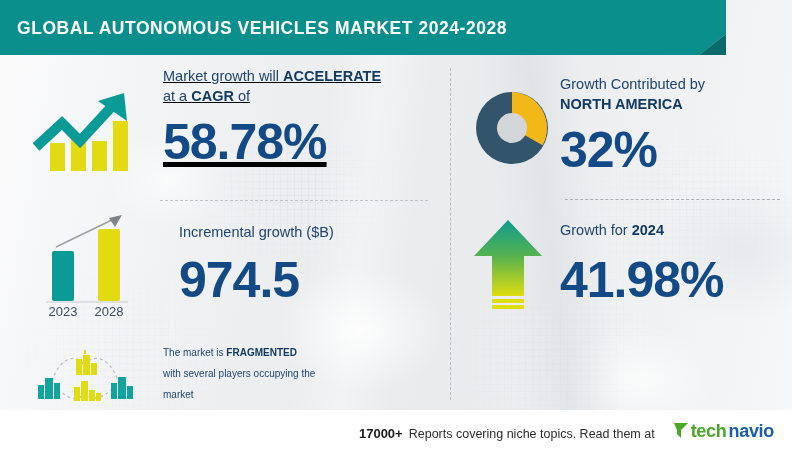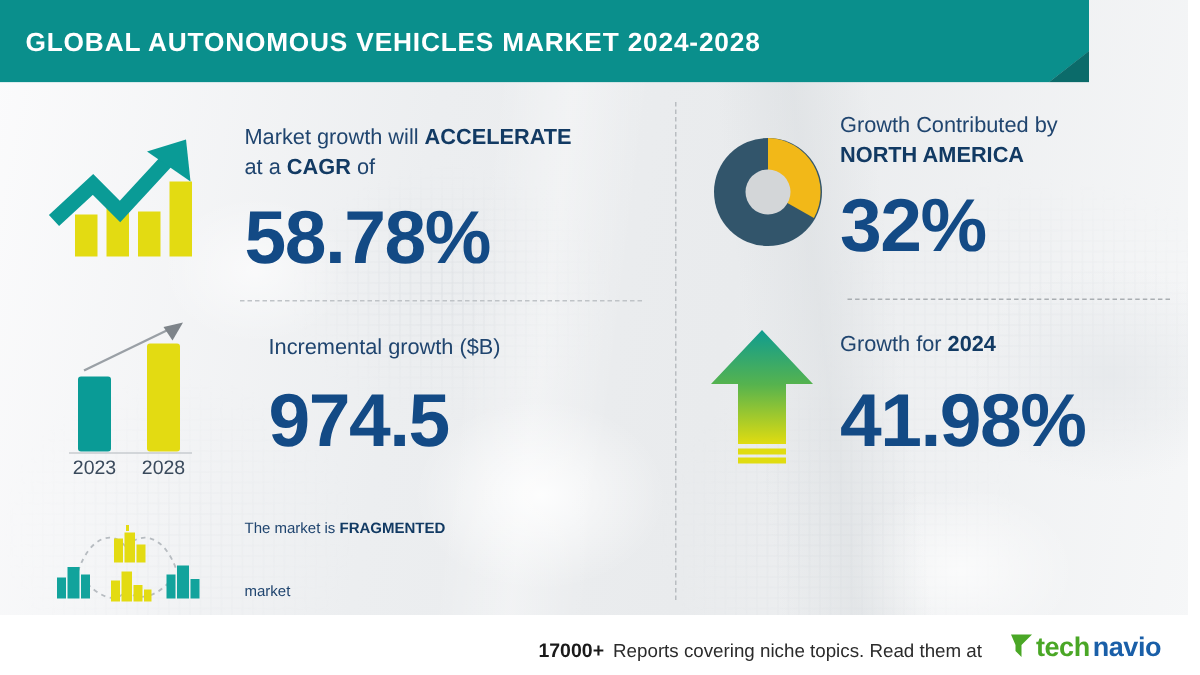--- a/index.html
+++ b/index.html
@@ -191,21 +191,21 @@
   }
   .stat-body {
     color: #20456f;
     font-size: 10px;
     line-height: 21px;
     font-family: "Liberation Sans", sans-serif;
   }
   .stat-body b { font-weight: bold; color: #123a63; }
 
   
-  #stat-cagr      { left: 163px; top: 82px;  width: 280px; }
+  #stat-cagr      { left: 163px; top: 66px;  width: 280px; text-decoration: underline; }
   #stat-incr      { left: 163px; top: 222px; width: 280px; margin-left: 16px; }
   #stat-frag      { left: 163px; top: 342px; width: 285px; }
   #stat-na        { left: 560px; top: 74px;  width: 230px; }
   #stat-growth24  { left: 560px; top: 220px; width: 230px; }
 
   
   .icon-wrap { position: absolute; }
   #icon-growth-chart  { left: 28px;  top: 85px; }
   #icon-bar-compare   { left: 30px;  top: 205px; }
   #icon-fragmented    { left: 28px;  top: 345px; }
@@ -320,21 +320,21 @@
   </div>
 
   <div class="stat" id="stat-incr">
     <div class="stat-label">Incremental growth ($B)</div>
     <div class="stat-value" style="margin-top:10px">974.5</div>
   </div>
 
   <div class="stat" id="stat-frag">
     <div class="stat-body">
       <span>The market is </span><b>FRAGMENTED</b><br>
-      <br>
+      <span>with several players occupying the</span><br>
       <span>market</span>
     </div>
   </div>
 
   <div class="stat" id="stat-na">
     <div class="stat-label">
       <span>Growth Contributed by</span><br>
       <b>NORTH AMERICA</b>
     </div>
     <div class="stat-value" style="margin-top:8px">32%</div>

